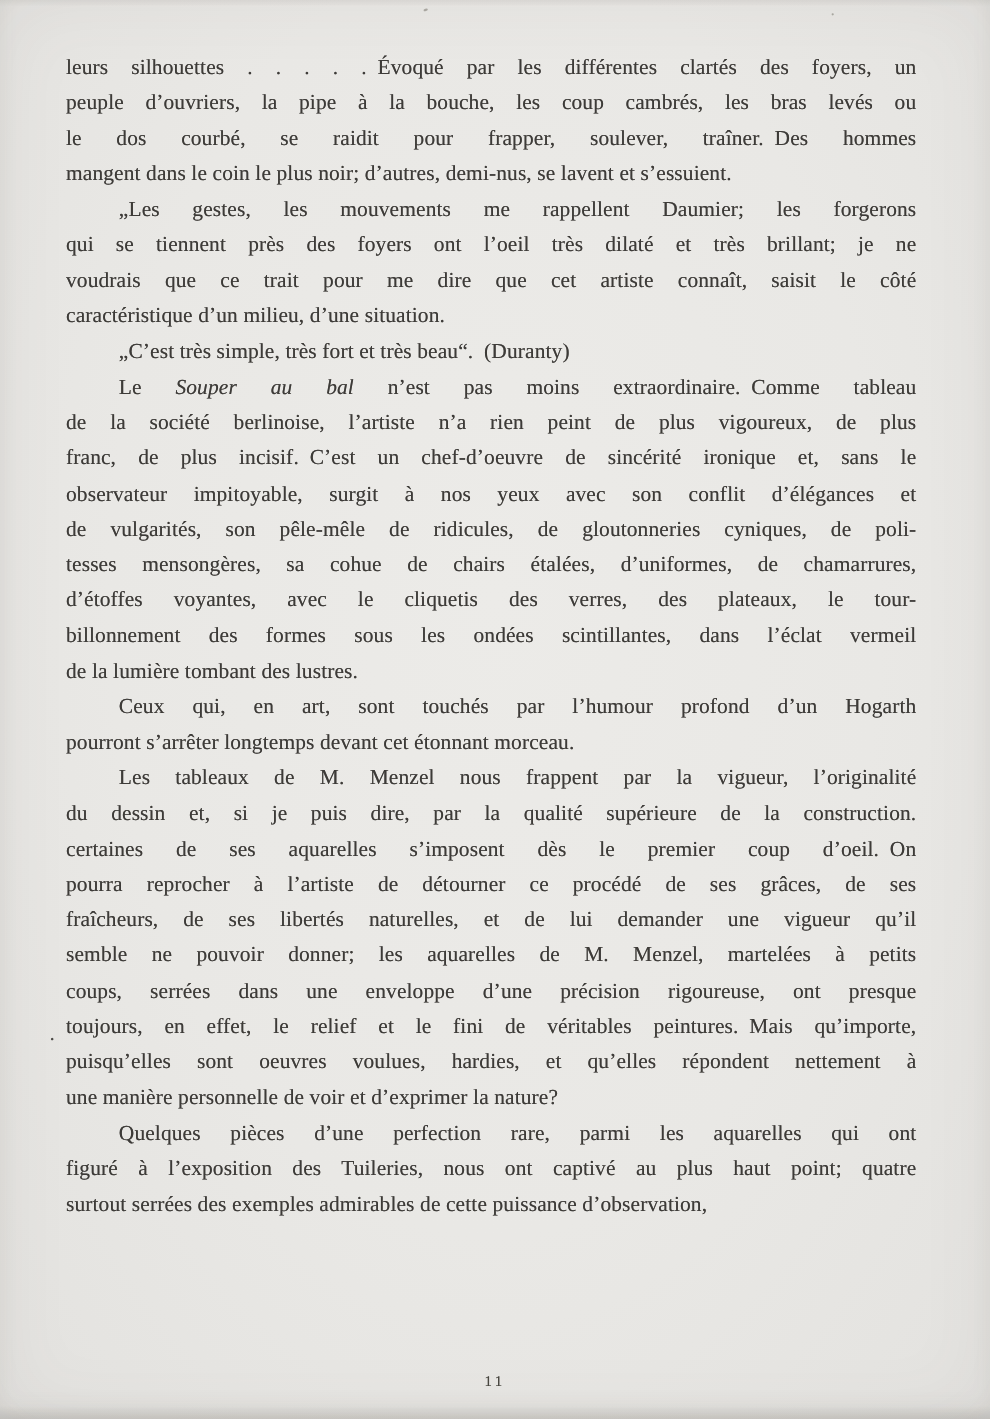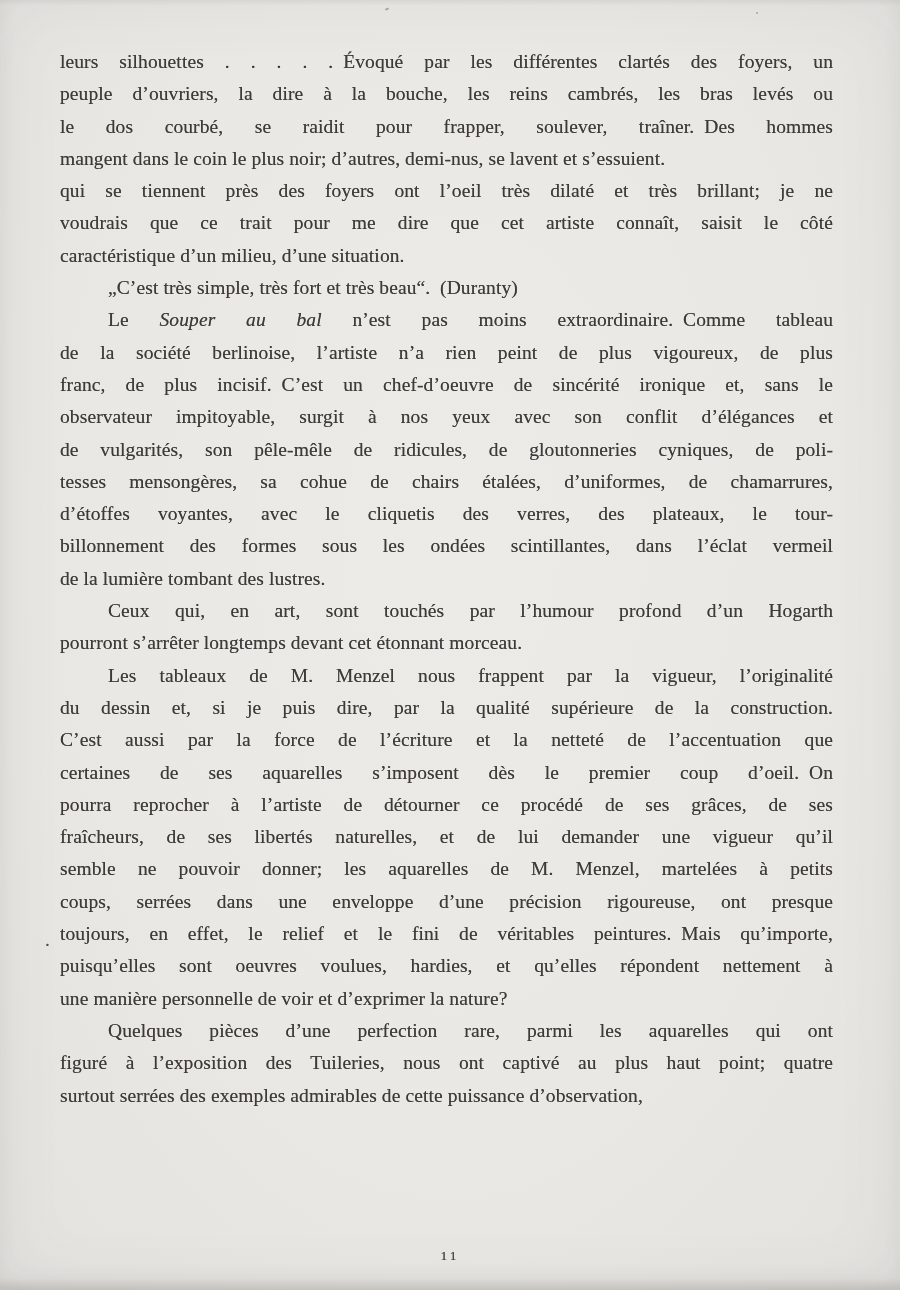--- a/index.html
+++ b/index.html
@@ -83,25 +83,26 @@
   .speck-1 { left: 385px; top: 8px; width: 4px; height: 2px; transform: rotate(-20deg); }
   .speck-2 { left: 756px; top: 12px; width: 2px; height: 2px; }
 </style>
 </head>
 <body>
 
 <div class="page" style="color: rgb(61, 59, 56);">
   <div class="text-block">
       <div class="paragraph">
         <div class="line">leurs silhouettes . . . . . Évoqué par les différentes clartés des foyers, un</div>
-        <div class="line">peuple d’ouvriers, la dire à la bouche, les reins cambrés, les bras levés ou</div>
+        <div class="line">peuple d’ouvriers, la pipe à la bouche, les coup cambrés, les bras levés ou</div>
         <div class="line">le dos courbé, se raidit pour frapper, soulever, traîner. Des hommes</div>
         <div class="line last">mangent dans le coin le plus noir; d’autres, demi-nus, se lavent et s’essuient.</div>
       </div>
       <div class="paragraph">
+        <div class="line indent">„Les gestes, les mouvements me rappellent Daumier; les forgerons</div>
         <div class="line">qui se tiennent près des foyers ont l’oeil très dilaté et très brillant; je ne</div>
         <div class="line">voudrais que ce trait pour me dire que cet artiste connaît, saisit le côté</div>
         <div class="line last">caractéristique d’un milieu, d’une situation.</div>
       </div>
       <div class="paragraph">
         <div class="line last indent">„C’est très simple, très fort et très beau“. (Duranty)</div>
       </div>
       <div class="paragraph">
         <div class="line indent">Le <i>Souper au bal</i> n’est pas moins extraordinaire. Comme tableau</div>
         <div class="line">de la société berlinoise, l’artiste n’a rien peint de plus vigoureux, de plus</div>
@@ -113,21 +114,20 @@
         <div class="line">billonnement des formes sous les ondées scintillantes, dans l’éclat vermeil</div>
         <div class="line last">de la lumière tombant des lustres.</div>
       </div>
       <div class="paragraph">
         <div class="line indent">Ceux qui, en art, sont touchés par l’humour profond d’un Hogarth</div>
         <div class="line last">pourront s’arrêter longtemps devant cet étonnant morceau.</div>
       </div>
       <div class="paragraph">
         <div class="line indent">Les tableaux de M. Menzel nous frappent par la vigueur, l’originalité</div>
         <div class="line">du dessin et, si je puis dire, par la qualité supérieure de la construction.</div>
-        <div class="line">C’est aussi par la force de l’écriture et la netteté de l’accentuation que</div>
         <div class="line">certaines de ses aquarelles s’imposent dès le premier coup d’oeil. On</div>
         <div class="line">pourra reprocher à l’artiste de détourner ce procédé de ses grâces, de ses</div>
         <div class="line">fraîcheurs, de ses libertés naturelles, et de lui demander une vigueur qu’il</div>
         <div class="line">semble ne pouvoir donner; les aquarelles de M. Menzel, martelées à petits</div>
         <div class="line">coups, serrées dans une enveloppe d’une précision rigoureuse, ont presque</div>
         <div class="line">toujours, en effet, le relief et le fini de véritables peintures. Mais qu’importe,</div>
         <div class="line">puisqu’elles sont oeuvres voulues, hardies, et qu’elles répondent nettement à</div>
         <div class="line last">une manière personnelle de voir et d’exprimer la nature?</div>
       </div>
       <div class="paragraph">

